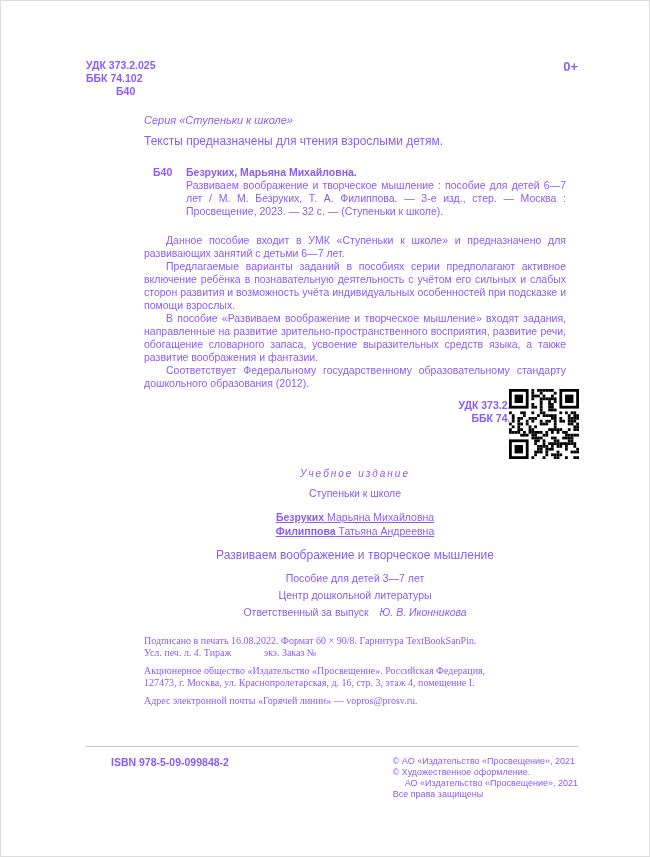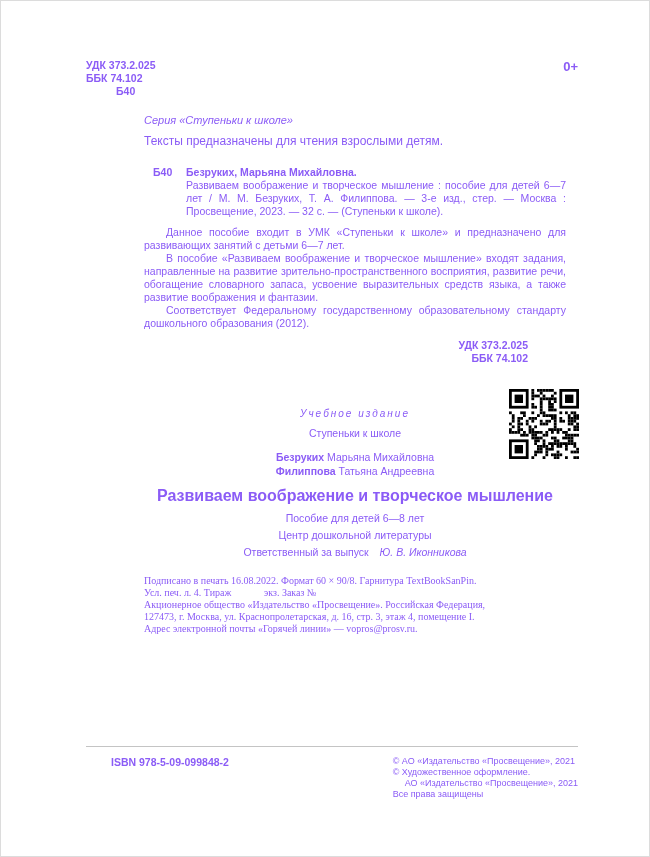--- a/index.html
+++ b/index.html
@@ -26,43 +26,43 @@
 
   .series-title { margin-top: 16px; font-size: 11px; font-style: italic; }
   .series-note  { margin-top: 8px;  font-size: 12px; }
 
   .bib { position: relative; margin-top: 18px; padding-left: 42px; }
   .bib-code { position: absolute; left: 9px; top: 0; font-size: 10.5px; font-weight: bold; }
   .bib p { margin: 0; font-size: 10.5px; line-height: 13px; text-align: justify; }
   .bib-author { font-weight: bold; }
   .bib-isbn { text-indent: 14px; }
 
-  .annotation { margin-top: 8px; }
+  .annotation { margin-top: 16px; }
   .annotation p { margin: 0; font-size: 10.5px; line-height: 13px; text-align: justify; text-indent: 22px; }
 
   .udk-right { margin-top: 9px; text-align: right; padding-right: 38px; font-size: 10.5px; font-weight: bold; line-height: 13px; }
 
   
   .colophon { position: relative; margin-top: 42px; text-align: center; font-size: 10.5px; line-height: 13px; }
   .edition-type { letter-spacing: 2px; font-size: 10px; font-style: italic; }
   .colophon-series { margin-top: 7px; }
-  .colophon-authors { margin-top: 10px; }
+  .colophon-authors { margin-top: 10px; text-decoration: underline; }
   .colophon-author { line-height: 14px; }
   .colophon-author b { font-weight: bold; }
-  .book-title { margin-top: 9px; font-size: 16px; font-weight: bold; line-height: 17px; }
+  .book-title { margin-top: 9px; font-size: 12px; font-weight: normal; line-height: 17px; }
   .book-subtitle { margin-top: 8px; }
   .dep-line { margin-top: 3px; line-height: 14px; }
   .responsible i { font-style: italic; margin-left: 8px; }
 
   .qr-code { position: absolute; left: 508px; top: 388px; width: 70px; height: 70px; }
 
   
   .print-info { margin-top: 16px; text-align: left; font-size: 10px; line-height: 12px; font-family: Liberation Serif, serif; }
   .print-info .pre { white-space: pre; }
-  .print-info .grp { }
+  .print-info .grp { margin-top: 6px; }
 
   
   .footer { position: absolute; left: 85px; top: 745px; width: 492px; border-top: 1px solid #c4c4c4; padding-top: 9px; display: flex; justify-content: space-between; align-items: flex-start; }
   .footer-isbn { font-size: 10.5px; font-weight: bold; padding-left: 25px; }
   .copyright { font-size: 9px; line-height: 11px; text-align: left; }
   .copyright .indent { padding-left: 12px; }
 </style>
 </head>
 <body>
 
@@ -84,38 +84,39 @@
       <div class="series-note">Тексты предназначены для чтения взрослыми детям.</div>
 
       <div class="bib">
         <span class="bib-code">Б40</span>
         <p class="bib-author">Безруких, Марьяна Михайловна.</p>
         <p class="bib-desc">Развиваем воображение и творческое мышление : пособие для детей 6—7 лет / М. М. Безруких, Т. А. Филиппова. — 3-е изд., стер. — Москва : Просвещение, 2023. — 32 с. — (Ступеньки к школе).</p>
       </div>
 
       <div class="annotation">
         <p>Данное пособие входит в УМК «Ступеньки к школе» и предназначено для развивающих занятий с детьми 6—7 лет.</p>
+        <p>Предлагаемые варианты заданий в пособиях серии предполагают активное включение ребёнка в познавательную деятельность с учётом его сильных и слабых сторон развития и возможность учёта индивидуальных особенностей при подсказке и помощи взрослых.</p>
         <p>В пособие «Развиваем воображение и творческое мышление» входят задания, направленные на развитие зрительно-пространственного восприятия, развитие речи, обогащение словарного запаса, усвоение выразительных средств языка, а также развитие воображения и фантазии.</p>
         <p>Соответствует Федеральному государственному образовательному стандарту дошкольного образования (2012).</p>
       </div>
 
       <div class="udk-right">
         <div>УДК 373.2.025</div>
         <div>ББК 74.102</div>
       </div>
 
       <div class="colophon">
         <div class="edition-type">Учебное издание</div>
         <div class="colophon-series">Ступеньки к школе</div>
         <div class="colophon-authors">
           <div class="colophon-author"><b>Безруких</b><span> Марьяна Михайловна</span></div>
           <div class="colophon-author"><b>Филиппова</b><span> Татьяна Андреевна</span></div>
         </div>
         <div class="book-title">Развиваем воображение и творческое мышление</div>
-        <div class="book-subtitle">Пособие для детей 6—8 лет</div>
+        <div class="book-subtitle">Пособие для детей 3—7 лет</div>
         <div class="dep-line">Центр дошкольной литературы</div>
         <div class="dep-line responsible"><span>Ответственный за выпуск </span><i>Ю. В. Иконникова</i></div>
       </div>
 
       <div class="print-info">
         <div>Подписано в печать 16.08.2022. Формат 60 × 90/8. Гарнитура TextBookSanPin.</div>
         <div class="pre">Усл. печ. л. 4. Тираж             экз. Заказ №</div>
         <div class="grp">
           <div>Акционерное общество «Издательство «Просвещение». Российская Федерация,</div>
           <div>127473, г. Москва, ул. Краснопролетарская, д. 16, стр. 3, этаж 4, помещение I.</div>

